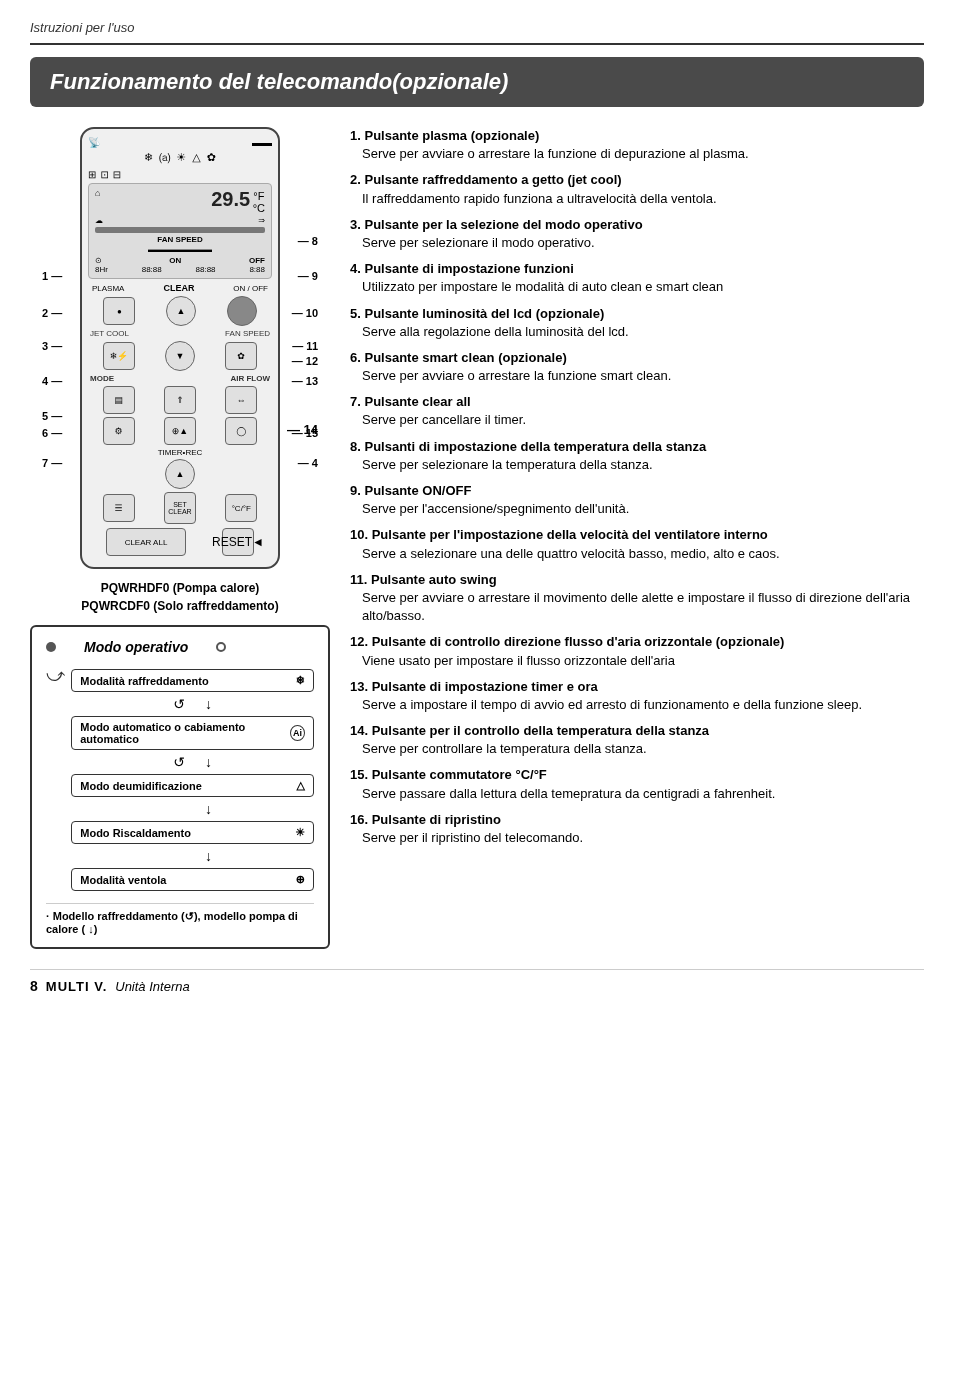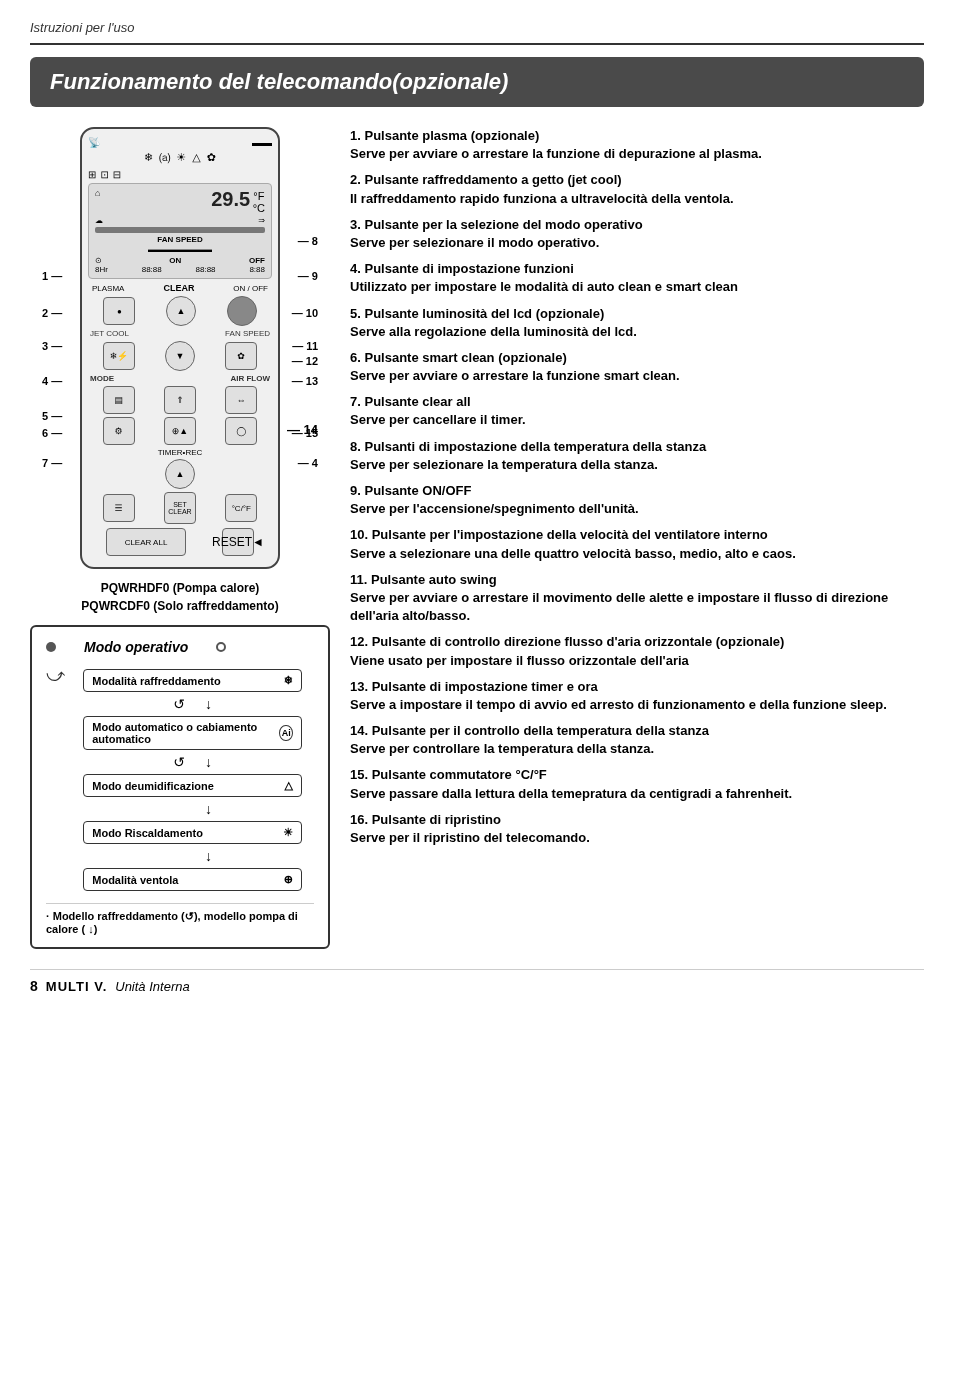--- a/index.html
+++ b/index.html
@@ -113,21 +113,21 @@
       align-items: center;
       gap: 24px;
     }
     .mode-item {
       display: flex;
       justify-content: space-between;
       align-items: center;
       border: 1px solid #333;
       border-radius: 4px;
       padding: 4px 8px;
-      margin: 4px 12px;
+      margin: 4px 0;
       font-size: 11px;
       font-weight: bold;
     }
     .arrow-down {
       text-align: center;
       font-size: 14px;
       margin: 1px 0;
       display: flex;
       gap: 20px;
       justify-content: center;
@@ -147,23 +147,23 @@
       margin-bottom: 8px;
       line-height: 1.4;
     }
     .right-col ol li .item-num {
       font-weight: bold;
     }
     .item-title {
       font-weight: bold;
     }
     .item-desc {
-      font-weight: bold;
+      font-weight: normal;
       display: block;
-      margin-left: 0px;
+      margin-left: 12px;
     }
     .hr-line {
       border: none;
       border-top: 2px solid #333;
       margin: 6px 0 12px;
     }
     .footer-bar {
       display: flex;
       align-items: center;
       gap: 8px;

